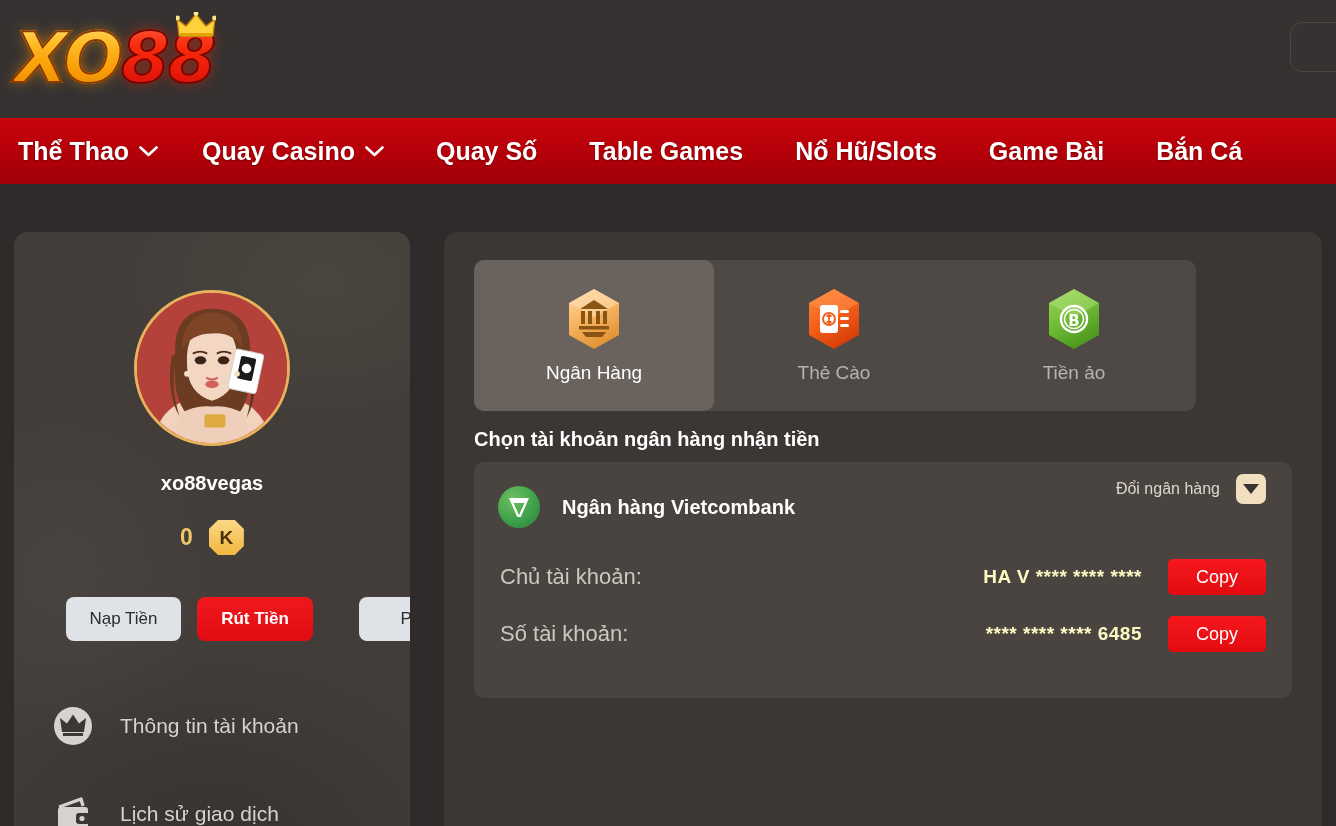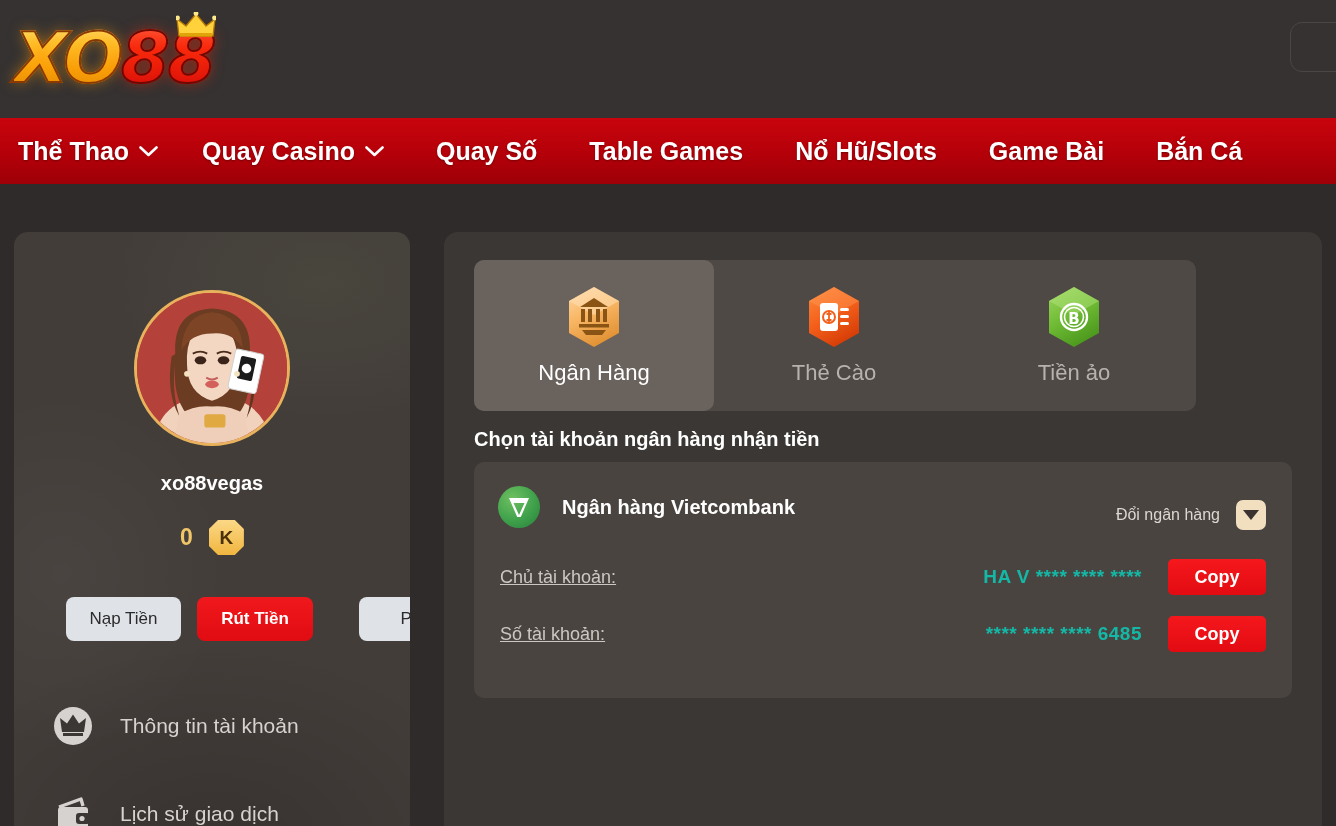--- a/index.html
+++ b/index.html
@@ -173,21 +173,21 @@
     display: flex;
   }
   .method {
     width: 240px; height: 151px;
     display: flex; flex-direction: column;
     align-items: center; justify-content: center;
     gap: 12px; cursor: pointer;
     border-radius: 10px;
   }
   .method.active { background: #6a625d; }
-  .method-lbl { font-size: 22px; color: #b8b2ae; }
+  .method-lbl { font-size: 19px; color: #b8b2ae; }
   .method.active .method-lbl { color: #ffffff; }
   .hexicon { width: 56px; height: 62px; }
 
   .section-title {
     position: absolute; left: 30px; top: 196px;
     color: #ffffff; font-size: 20px; font-weight: 700;
   }
 
   .bank-card {
     position: absolute; left: 30px; top: 230px;
@@ -200,21 +200,21 @@
     display: flex; align-items: center; gap: 22px;
   }
   .vcb-logo {
     width: 42px; height: 42px; border-radius: 50%;
     background: radial-gradient(circle at 35% 30%, #6fc061 0%, #3fa14b 55%, #27803a 100%);
     display: flex; align-items: center; justify-content: center;
     flex: 0 0 auto;
   }
   .bank-name { color: #ffffff; font-size: 20px; font-weight: 700; }
   .bank-change {
-    position: absolute; right: 26px; top: 38px;
+    position: absolute; right: 26px; top: 12px;
     display: flex; align-items: center; gap: 16px;
     cursor: pointer;
   }
   .bank-change-lbl { color: #ddd7d1; font-size: 16px; }
   .dd-btn {
     width: 30px; height: 30px;
     background: #f2dfc0;
     border-radius: 7px;
     display: flex; align-items: center; justify-content: center;
   }
@@ -223,32 +223,32 @@
     border-left: 8px solid transparent;
     border-right: 8px solid transparent;
     border-top: 10px solid #3a3330;
   }
   .field-row {
     position: absolute; left: 26px; width: 766px;
     display: flex; align-items: center;
   }
   .fr1 { top: 97px; }
   .fr2 { top: 154px; }
-  .field-lbl { color: #cdc7c2; font-size: 18px; text-decoration: underline; }
+  .field-lbl { color: #cdc7c2; font-size: 22px; }
   .field-val {
     margin-left: auto;
-    color: #14b8a6; font-size: 19px; font-weight: 700;
+    color: #fef9c3; font-size: 19px; font-weight: 700;
     letter-spacing: .5px;
     white-space: nowrap;
   }
   .copy-btn {
     margin-left: 26px;
     width: 98px; height: 36px;
     background: linear-gradient(180deg,#f5181d 0%,#e20b11 100%);
-    color: #fff; font-size: 18px; font-weight: 700;
+    color: #fff; font-size: 18px; font-weight: 400;
     border-radius: 5px;
     display: flex; align-items: center; justify-content: center;
     cursor: pointer; flex: 0 0 auto;
   }
 
   .amount-box {
     position: absolute; left: 30px; top: 496px;
     width: 818px; height: 78px;
     background: #332f2d;
     border-radius: 10px;

